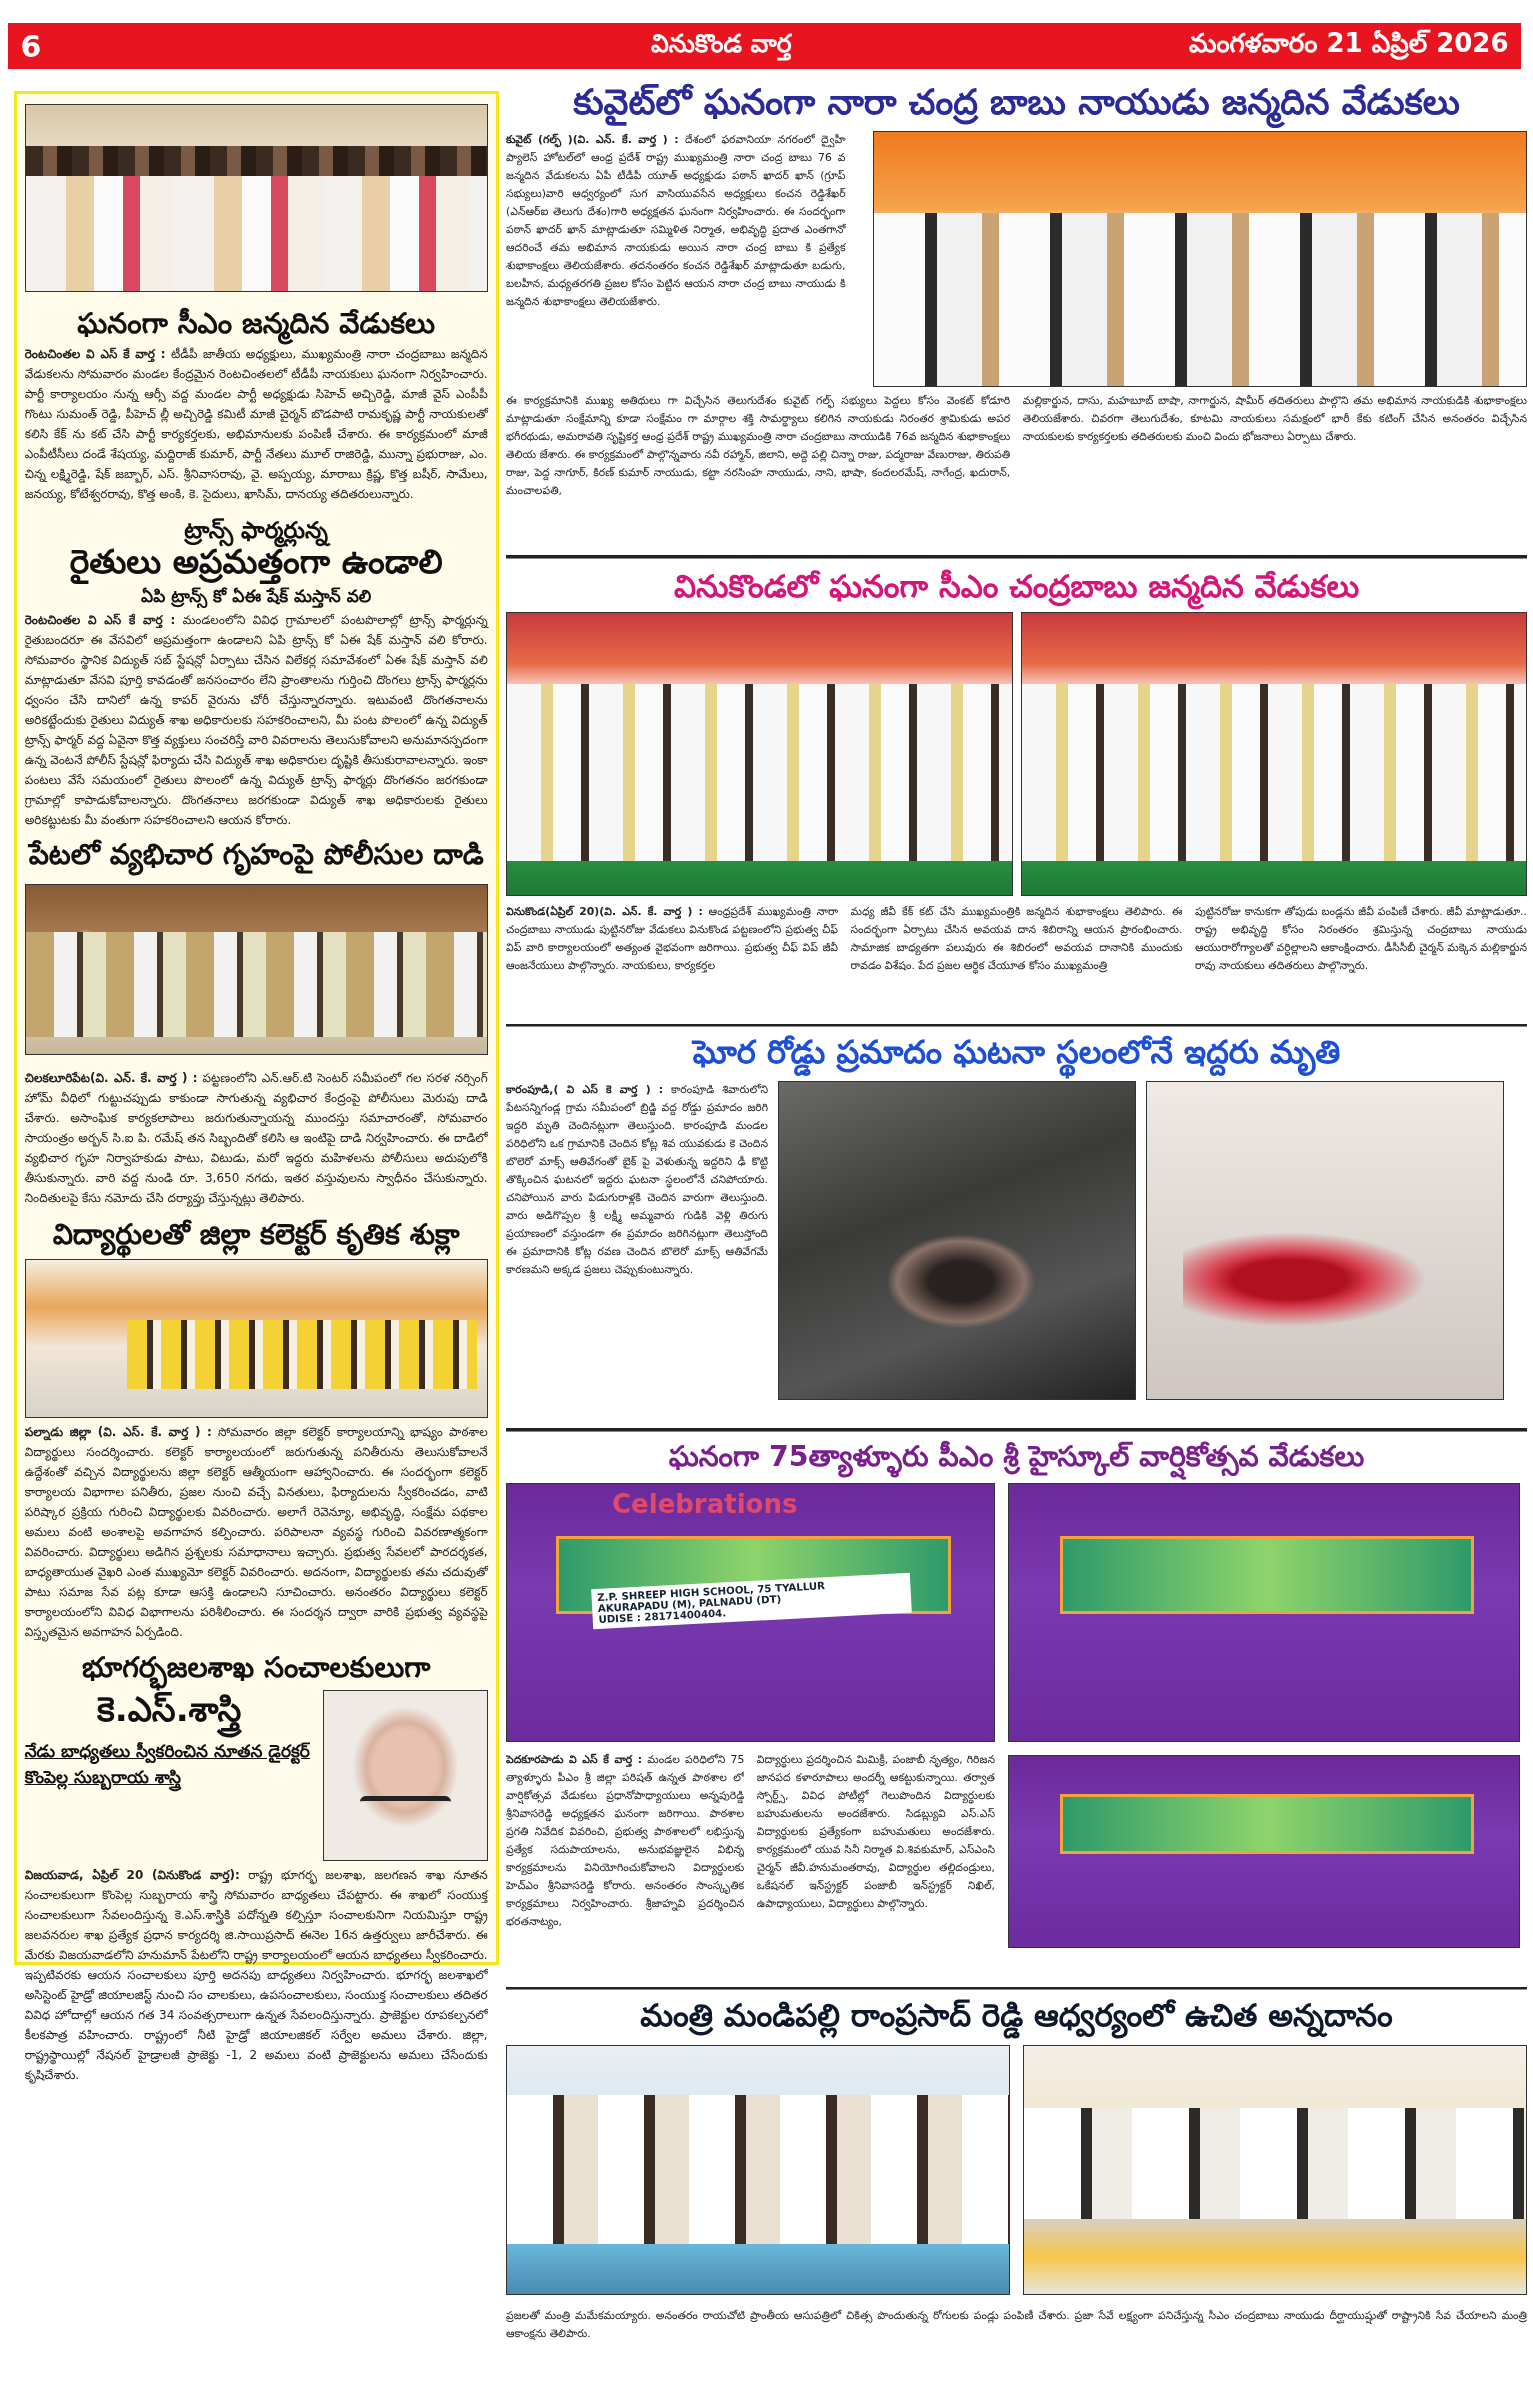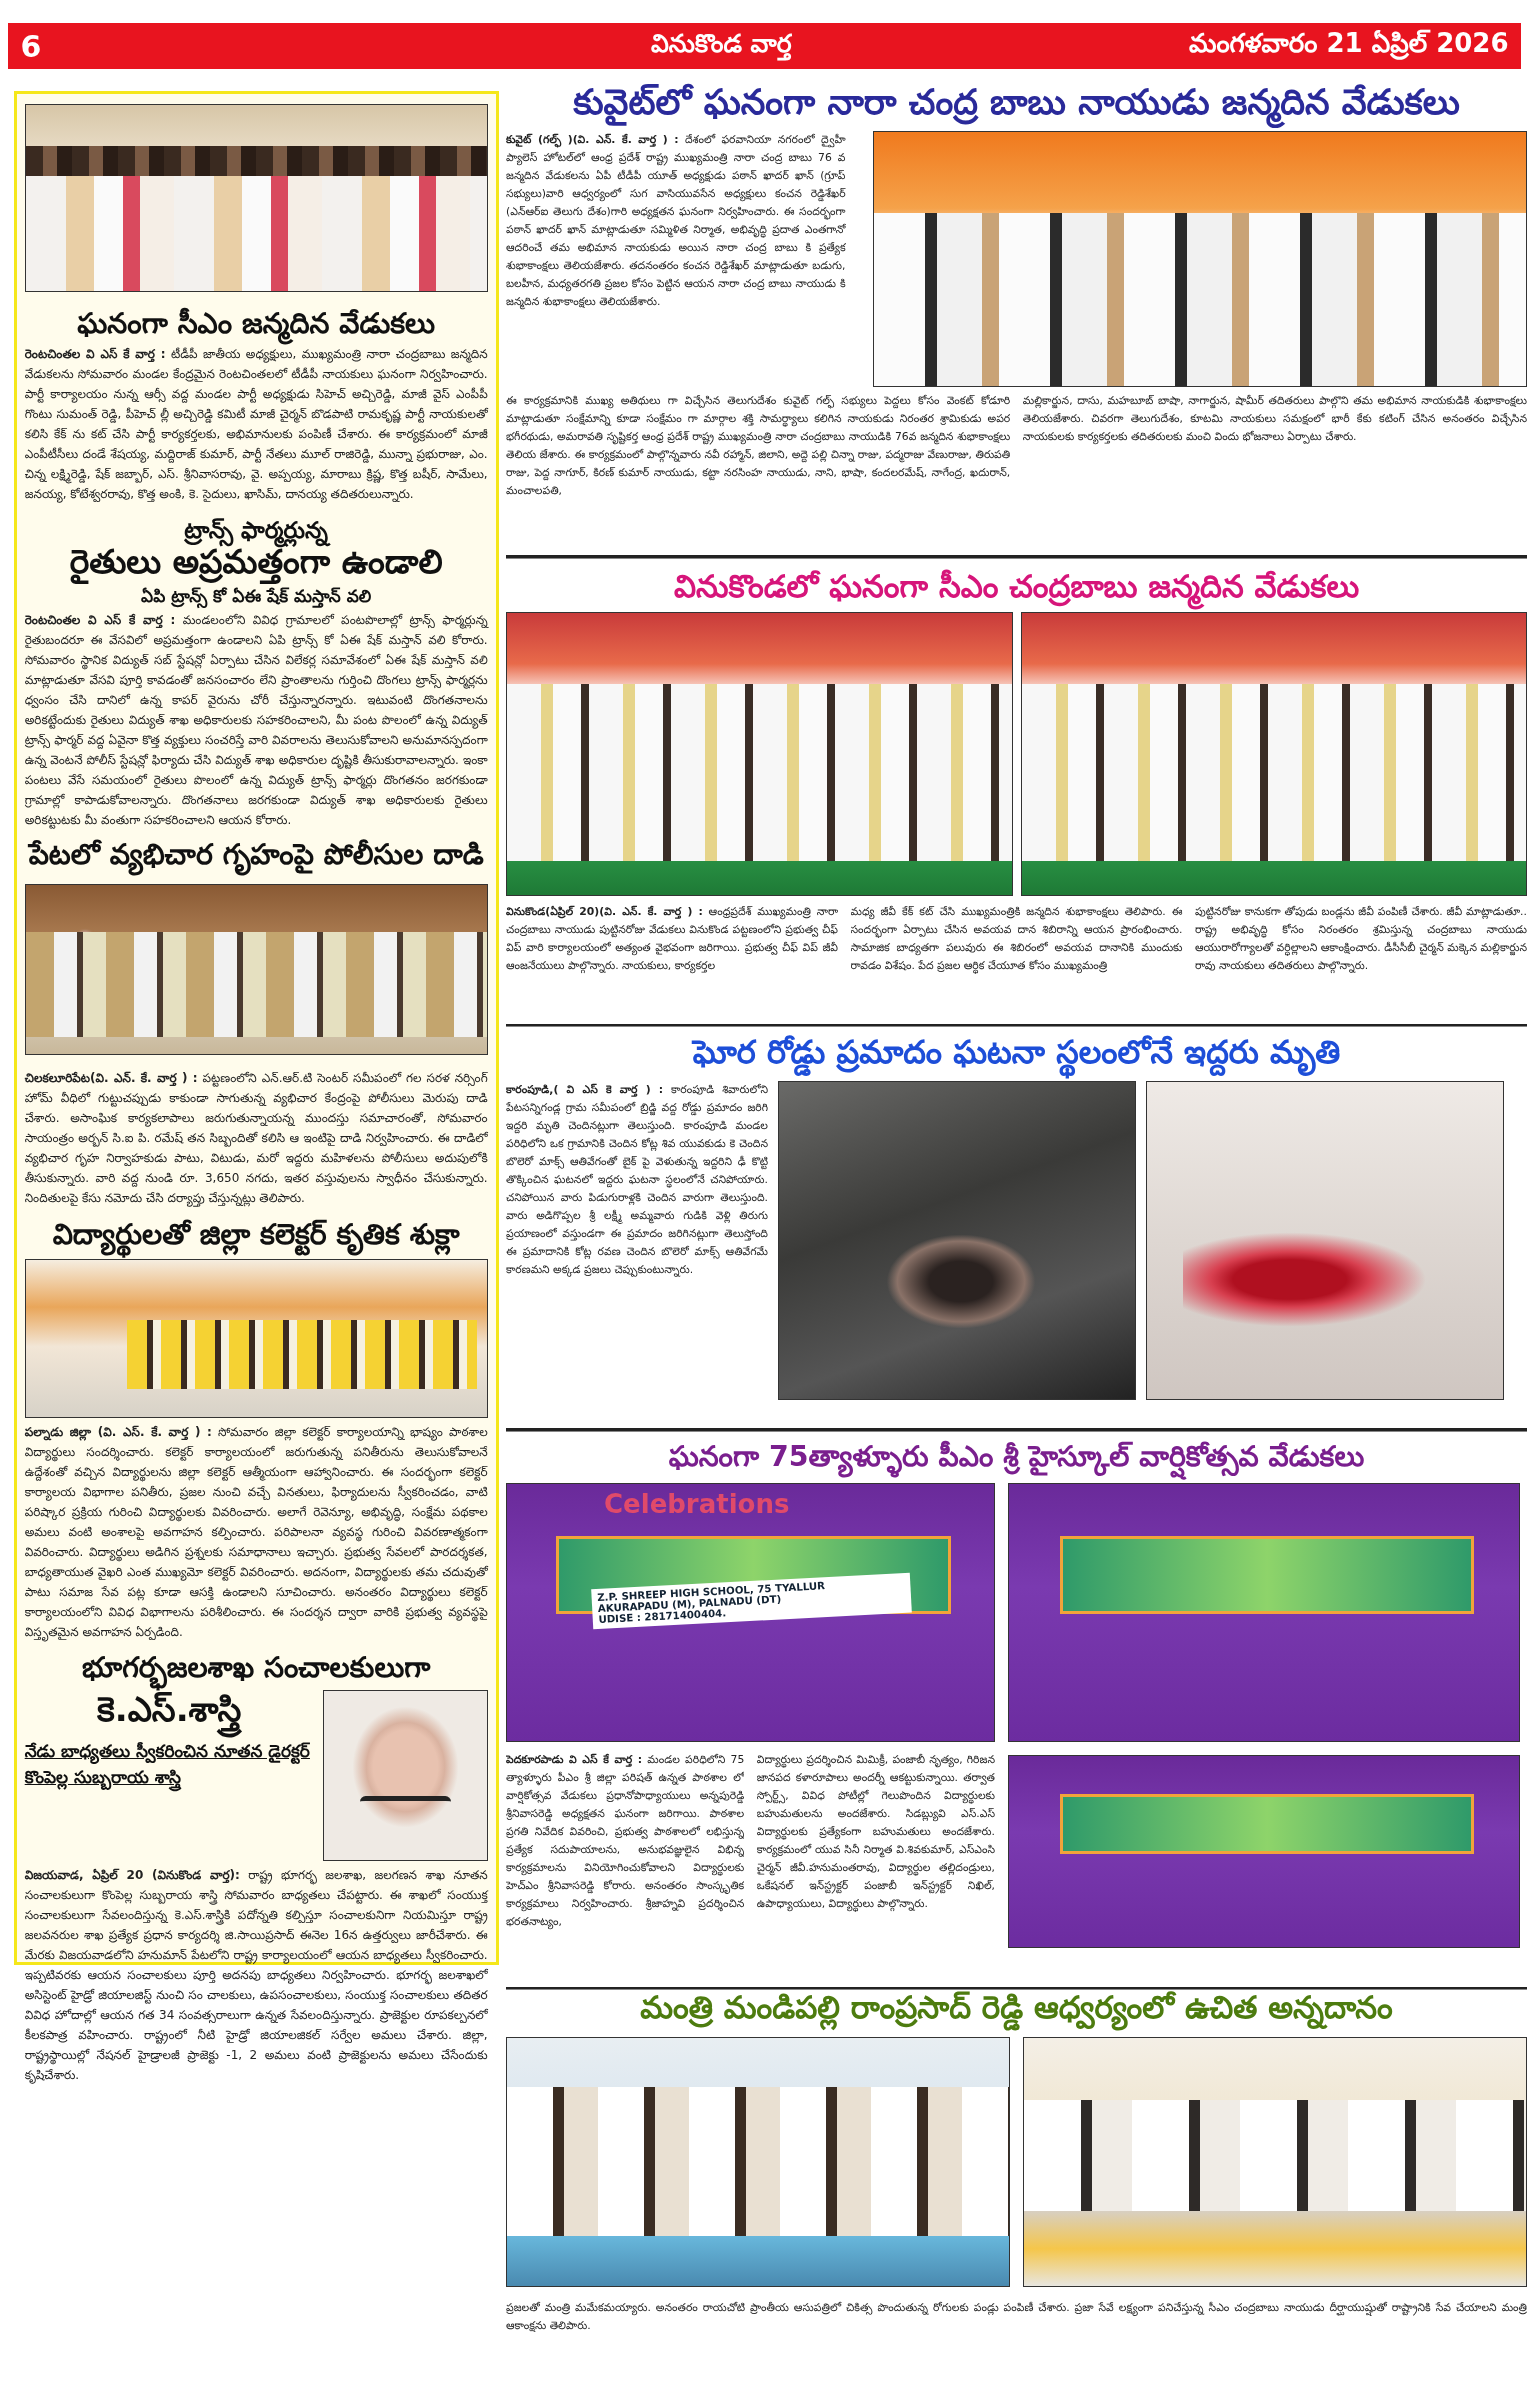--- a/index.html
+++ b/index.html
@@ -134,42 +134,42 @@
       <div class="photo ph-blood" style="width:358px;height:319px"></div>
     </div>
   </section>
   <div class="rule"></div>
 
   <section style="height:546px;position:relative">
     <h1 class="hl" style="font-size:28.4px;color:#7a1f8e;margin-top:9px">ఘనంగా 75త్యాళ్ళూరు పీఎం శ్రీ హైస్కూల్ వార్షికోత్సవ వేడుకలు</h1>
     <div style="display:flex;gap:12.5px;margin-top:11.4px">
       <div style="width:489px">
         <div class="photo ph-purple" style="height:259px">
-          <div style="position:absolute;left:97px;top:4.6px;font-size:26px;font-weight:bold;color:#e04a6a;z-index:2">Celebrations</div>
+          <div style="position:absolute;left:105px;top:4.6px;font-size:26px;font-weight:bold;color:#e04a6a;z-index:2">Celebrations</div>
           <div style="position:absolute;left:85px;top:97px;width:319px;background:#fff;padding:3.4px 5.7px;font-size:10.2px;font-weight:bold;color:#123;z-index:2;transform:rotate(-3deg)">
             <div>Z.P. SHREEP HIGH SCHOOL, 75 TYALLUR</div>
             <div>AKURAPADU (M), PALNADU (DT)</div>
             <div>UDISE : 28171400404.</div>
           </div>
         </div>
         <div class="cols" style="margin-top:9px">
           <p class="txt" style="flex:1;height:188px;overflow:hidden"><b>పెదకూరపాడు వి ఎస్ కే వార్త :</b> <span>మండల పరిధిలోని 75 త్యాళ్ళూరు పీఎం శ్రీ జిల్లా పరిషత్ ఉన్నత పాఠశాల లో వార్షికోత్సవ వేడుకలు ప్రధానోపాధ్యాయులు అన్నపురెడ్డి శ్రీనివాసరెడ్డి అధ్యక్షతన ఘనంగా జరిగాయి. పాఠశాల ప్రగతి నివేదిక వివరించి, ప్రభుత్వ పాఠశాలలో లభిస్తున్న ప్రత్యేక సదుపాయాలను, అనుభవజ్ఞులైన విభిన్న కార్యక్రమాలను వినియోగించుకోవాలని విద్యార్థులకు హెచ్ఎం శ్రీనివాసరెడ్డి కోరారు. అనంతరం సాంస్కృతిక కార్యక్రమాలు నిర్వహించారు. శ్రీజాహ్నవి ప్రదర్శించిన భరతనాట్యం,</span></p>
           <p class="txt" style="flex:1;height:188px;overflow:hidden">విద్యార్థులు ప్రదర్శించిన మిమిక్రీ, పంజాబీ నృత్యం, గిరిజన జానపద కళారూపాలు అందర్నీ ఆకట్టుకున్నాయి. తర్వాత స్పోర్ట్స్, వివిధ పోటీల్లో గెలుపొందిన విద్యార్థులకు బహుమతులను అందజేశారు. సిడబ్ల్యువి ఎస్.ఎస్ విద్యార్థులకు ప్రత్యేకంగా బహుమతులు అందజేశారు. కార్యక్రమంలో యువ సినీ నిర్మాత వి.శివకుమార్, ఎస్ఎంసి చైర్మన్ జీవీ.హనుమంతరావు, విద్యార్థుల తల్లిదండ్రులు, ఒకేషనల్ ఇన్‌స్ట్రక్టర్ పంజాబీ ఇన్‌స్ట్రక్టర్ నిఖిల్, ఉపాధ్యాయులు, విద్యార్థులు పాల్గొన్నారు.</p>
         </div>
       </div>
       <div style="width:512px">
         <div class="photo ph-purple" style="height:259px"></div>
         <div class="photo ph-purple" style="height:193px;margin-top:12.5px"></div>
       </div>
     </div>
   </section>
   <div class="rule"></div>
 
   <section style="height:387px">
-    <h1 class="hl" style="font-size:31px;color:#4d7c0f;margin-top:0">మంత్రి మండిపల్లి రాంప్రసాద్ రెడ్డి ఆధ్వర్యంలో ఉచిత అన్నదానం</h1>
+    <h1 class="hl" style="font-size:31px;color:#0f172a;margin-top:8px">మంత్రి మండిపల్లి రాంప్రసాద్ రెడ్డి ఆధ్వర్యంలో ఉచిత అన్నదానం</h1>
     <div style="display:flex;gap:12.5px;margin-top:12.5px">
       <div class="photo ph-hosp" style="flex:1;height:250px"></div>
       <div class="photo ph-food" style="flex:1;height:250px"></div>
     </div>
     <div class="cols" style="margin-top:12.5px">
       <p class="txt" style="flex:1;height:74px;overflow:hidden">ప్రజలతో మంత్రి మమేకమయ్యారు. అనంతరం రాయచోటి ప్రాంతీయ ఆసుపత్రిలో చికిత్స పొందుతున్న రోగులకు పండ్లు పంపిణీ చేశారు. ప్రజా సేవే లక్ష్యంగా పనిచేస్తున్న సీఎం చంద్రబాబు నాయుడు దీర్ఘాయుష్షుతో రాష్ట్రానికి సేవ చేయాలని మంత్రి ఆకాంక్షను తెలిపారు.</p>
     </div>
   </section>
 </div>
 

